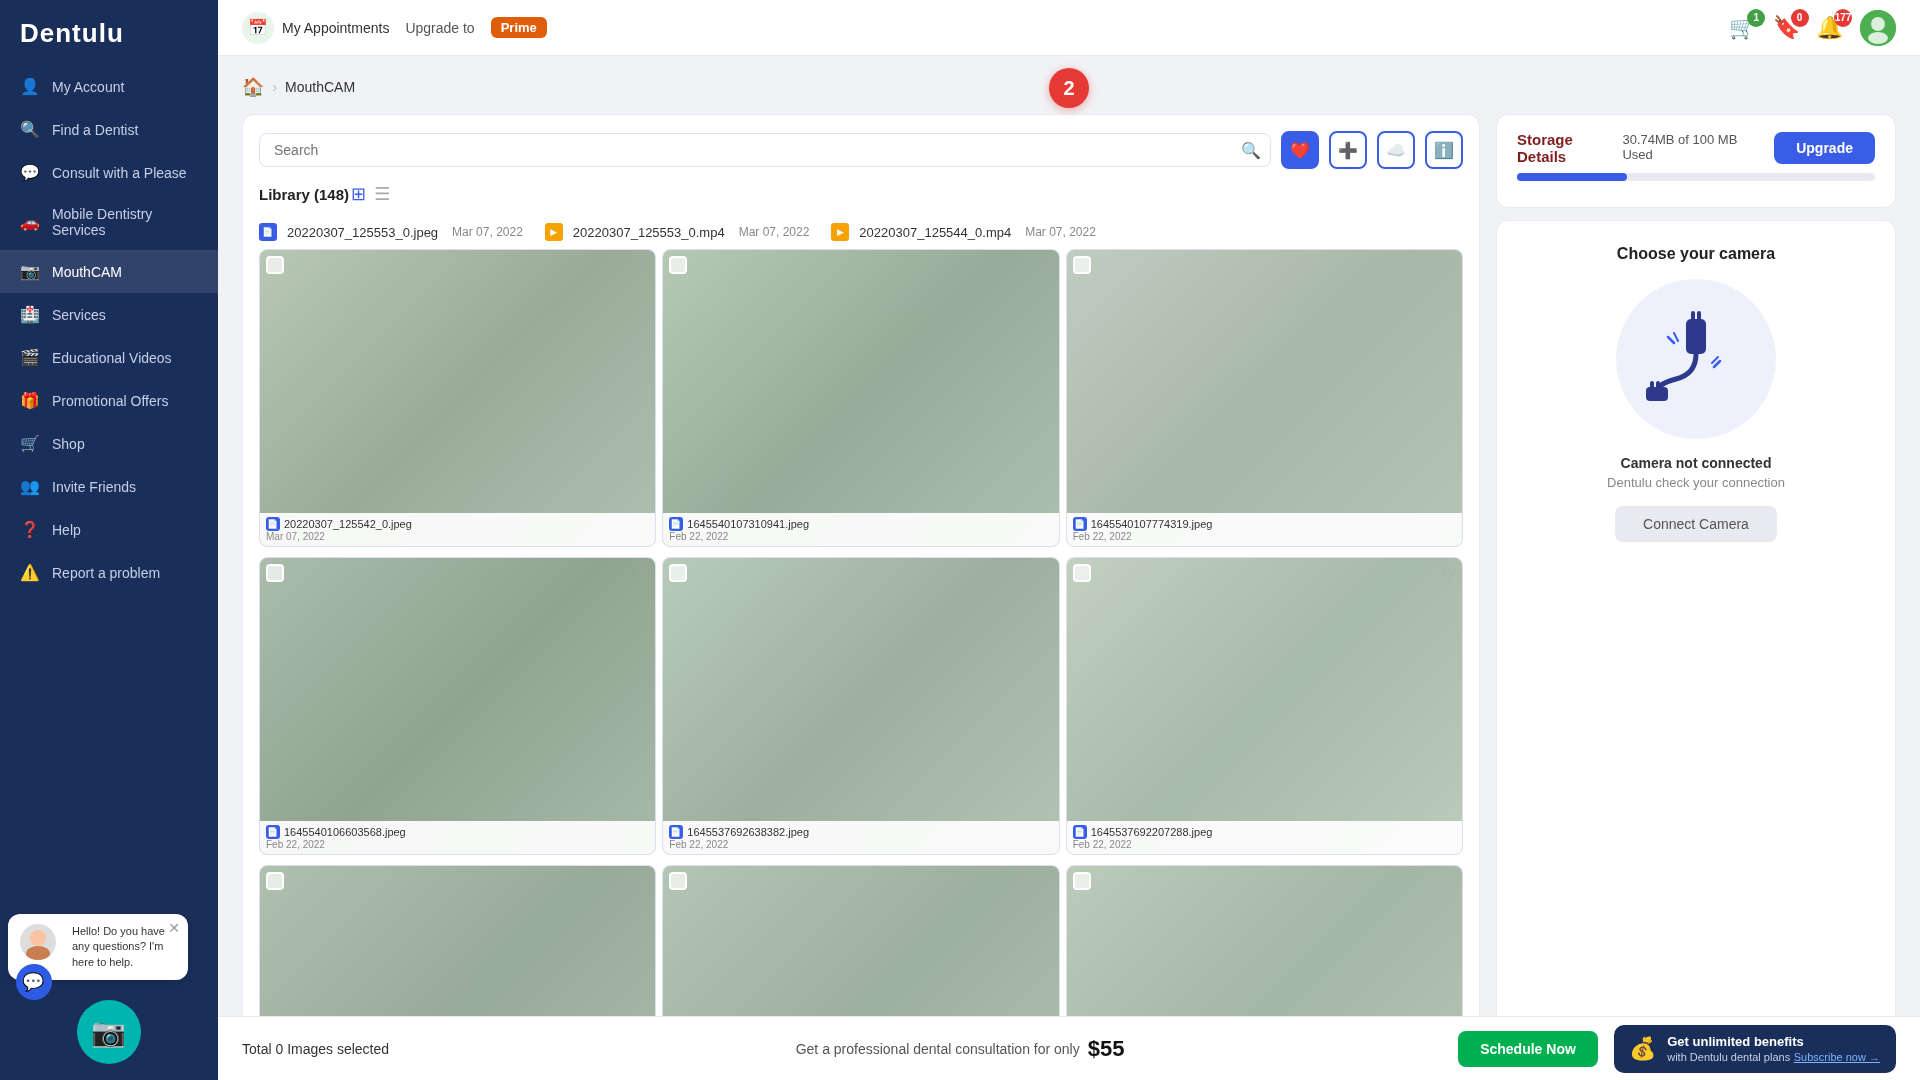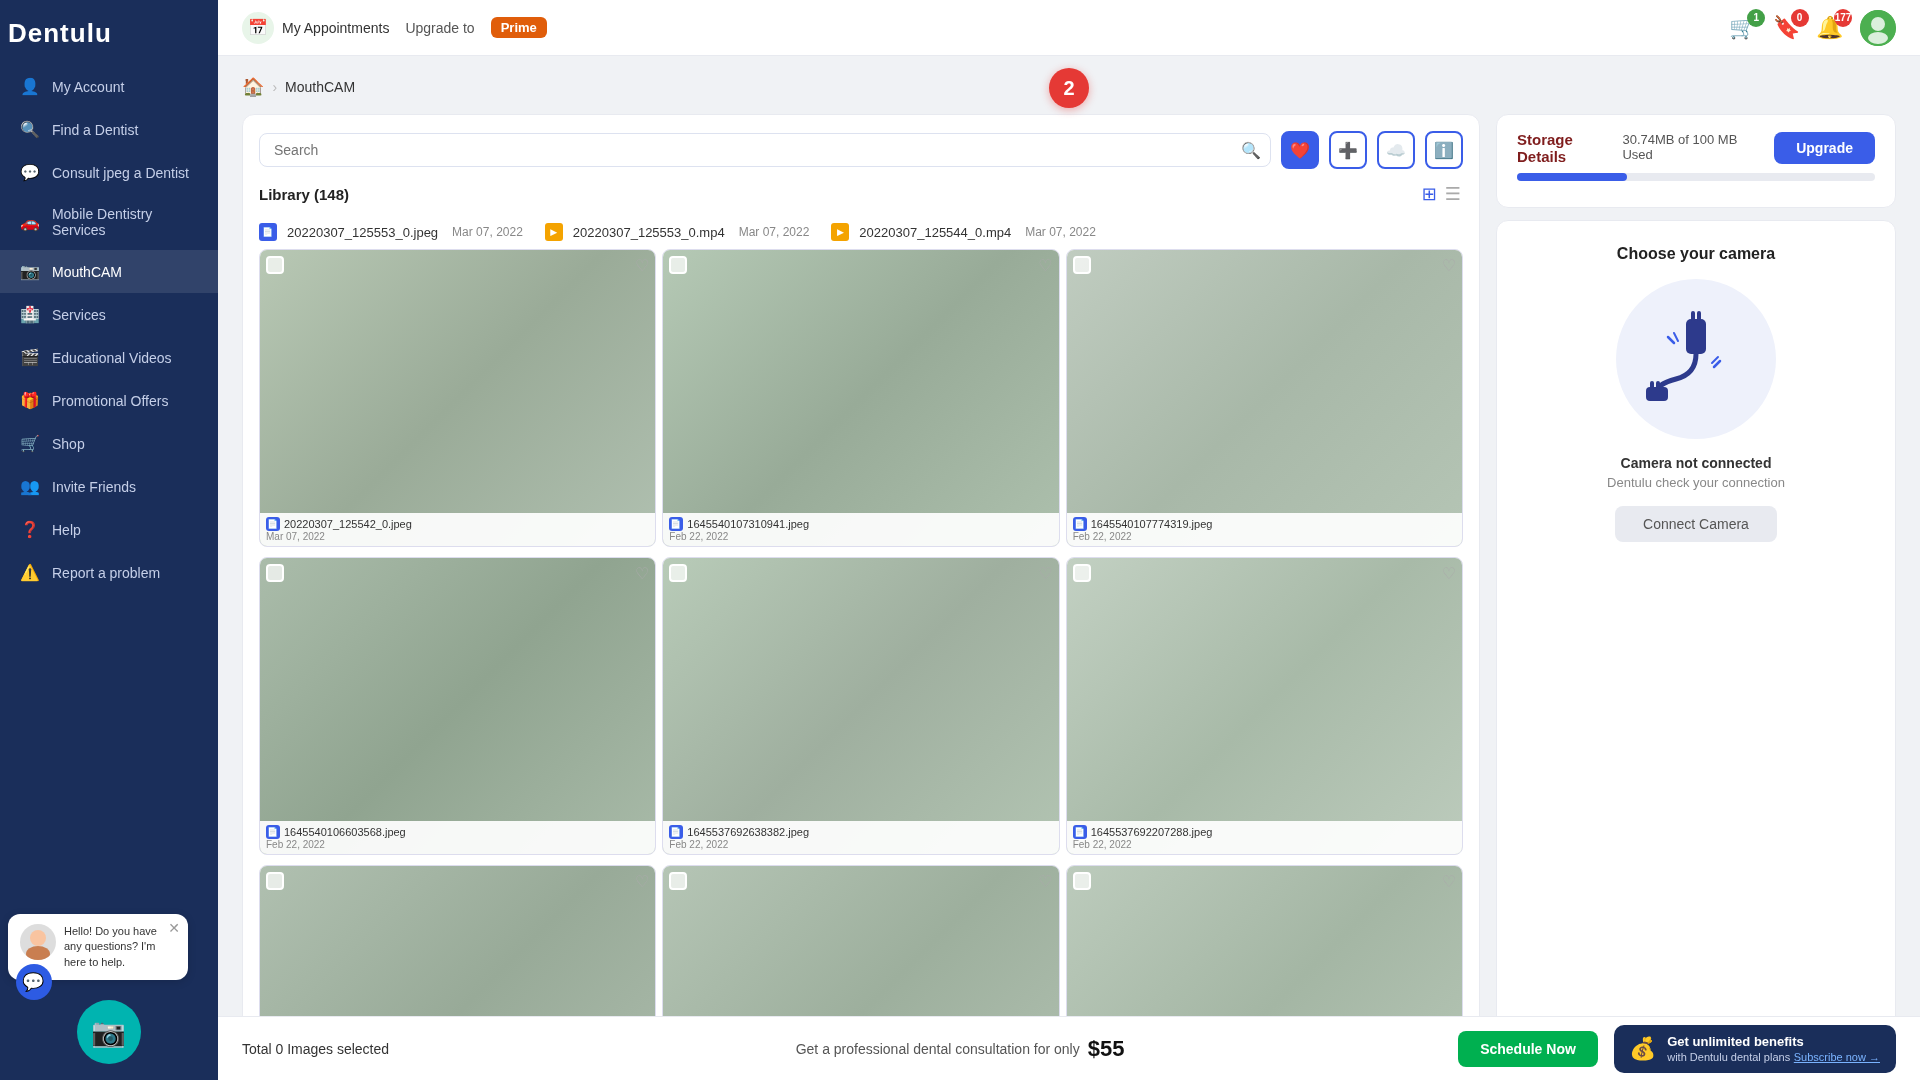--- a/index.html
+++ b/index.html
@@ -10,21 +10,21 @@
       width: 218px;
       min-width: 218px;
       background: #1a2e5a;
       color: #fff;
       display: flex;
       flex-direction: column;
       height: 100vh;
       position: relative;
     }
     .sidebar-logo {
-      padding: 18px 8px 16px;
+      padding: 18px 20px 16px;
       display: flex; align-items: center;
     }
     .sidebar-logo span {
       font-size: 26px; font-weight: 700; color: #fff; letter-spacing: 1px;
     }
     .sidebar-nav { flex: 1; overflow-y: auto; }
     .sidebar-item {
       display: flex; align-items: center; gap: 12px;
       padding: 12px 20px; cursor: pointer; font-size: 14px; color: #c5cfe8;
       transition: background 0.15s;
@@ -38,21 +38,21 @@
       background: #00b4b0; border-radius: 50%; width: 64px; height: 64px;
       display: flex; align-items: center; justify-content: center; cursor: pointer;
       font-size: 28px; color: #fff;
     }
 
     
     .chat-bubble {
       position: absolute; bottom: 100px; left: 8px;
       background: #fff; border-radius: 12px; padding: 10px 12px;
       width: 180px; box-shadow: 0 2px 8px rgba(0,0,0,0.15); font-size: 12px; color: #333;
-      display: flex; gap: 8px; align-items: flex-start;
+      display: flex; gap: 16px; align-items: flex-start;
     }
     .chat-avatar { width: 36px; height: 36px; border-radius: 50%; background: #ddd; overflow: hidden; flex-shrink: 0; }
     .chat-close { position: absolute; top: 6px; right: 8px; cursor: pointer; color: #999; font-size: 14px; }
     .chat-icon { position: absolute; bottom: 16px; left: 20px; background: #2d5be3; border-radius: 50%; width: 36px; height: 36px; display: flex; align-items: center; justify-content: center; color: #fff; font-size: 18px; cursor: pointer; }
 
     
     .main-content { flex: 1; display: flex; flex-direction: column; height: 100vh; overflow: hidden; }
 
     
     .topbar {
@@ -94,21 +94,21 @@
       width: 100%; border: 1px solid #dde2f0; border-radius: 8px; padding: 8px 36px 8px 14px;
       font-size: 14px; color: #333; outline: none;
     }
     .search-icon { position: absolute; right: 10px; top: 50%; transform: translateY(-50%); color: #888; font-size: 16px; }
     .toolbar-btn {
       width: 38px; height: 38px; border-radius: 8px; border: 2px solid #3a5de8;
       background: #fff; display: flex; align-items: center; justify-content: center;
       cursor: pointer; font-size: 16px; color: #3a5de8;
     }
     .toolbar-btn.active { background: #3a5de8; color: #fff; }
-    .library-header { display: flex; align-items: center; justify-content: space-between; }
+    .library-header { display: flex; align-items: center; justify-content: flex-start; }
     .library-title { font-size: 15px; font-weight: 600; color: #222; }
     .view-btns { display: flex; gap: 4px; }
     .view-btn { background: none; border: none; cursor: pointer; font-size: 18px; color: #aaa; padding: 2px; }
     .view-btn.active { color: #3a5de8; }
 
     
     .img-grid { display: flex; flex-direction: column; gap: 0; overflow-y: auto; flex: 1; }
     .img-row-header { display: flex; align-items: center; gap: 10px; padding: 4px 0 8px; }
     .img-row-header .file-icon { width: 20px; height: 20px; border-radius: 4px; display: flex; align-items: center; justify-content: center; font-size: 11px; color: #fff; }
     .file-icon-blue { background: #3a5de8; }
@@ -207,21 +207,21 @@
   <div class="sidebar-item">
         <span class="icon">👤</span>
         <span>My Account</span>
       </div>
       <div class="sidebar-item">
         <span class="icon">🔍</span>
         <span>Find a Dentist</span>
       </div>
       <div class="sidebar-item">
         <span class="icon">💬</span>
-        <span>Consult jpeg a Dentist</span>
+        <span>Consult with a Please</span>
       </div>
       <div class="sidebar-item">
         <span class="icon">🚗</span>
         <span>Mobile Dentistry Services</span>
       </div>
       <div class="sidebar-item active">
         <span class="icon">📷</span>
         <span>MouthCAM</span>
       </div>
       <div class="sidebar-item">

